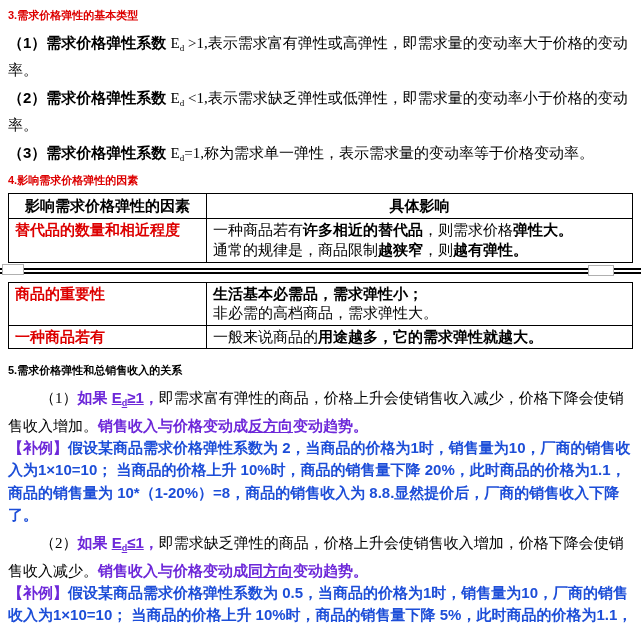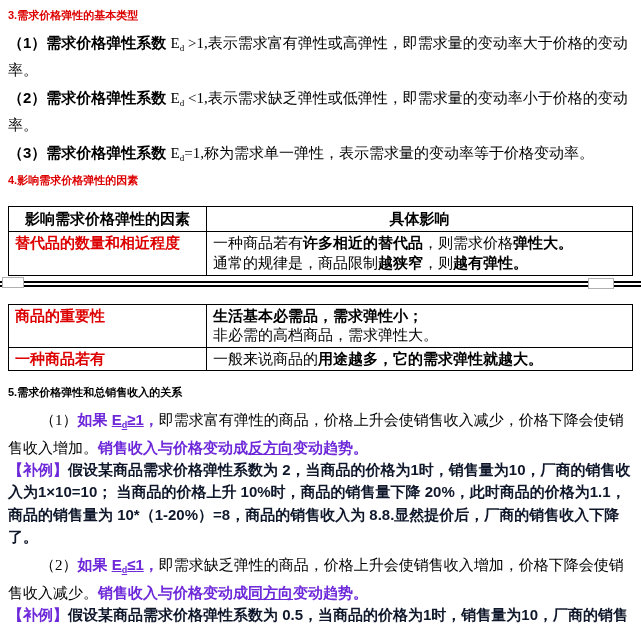--- a/index.html
+++ b/index.html
@@ -20,28 +20,28 @@
   }
   .red { color: #dd0000; }
 
   p.body { line-height: 21.5px; margin-top: 6px; }
   p.ind  { text-indent: 32px; }
   p.ex   { line-height: 22.3px; }
 
   span.b { font-weight: bold; font-family: "Liberation Sans", "DejaVu Sans", sans-serif; }
   span.u { text-decoration: underline; }
   span.c-red  { color: #6d28d9; }
-  span.c-blue { color: #0f172a; }
+  span.c-blue { color: #1d4ed8; }
   span.sub { font-size: 9px; vertical-align: -3px; }
 
   table {
     border-collapse: collapse;
     width: 625px;
     table-layout: fixed;
-    margin-top: 15px;
+    margin-top: 2px;
   }
   th, td {
     border: 1.5px solid #000;
     padding: 1px 6px;
     vertical-align: top;
     line-height: 19.5px;
   }
   th {
     font-family: "Liberation Sans", "DejaVu Sans", sans-serif;
     font-weight: bold;

